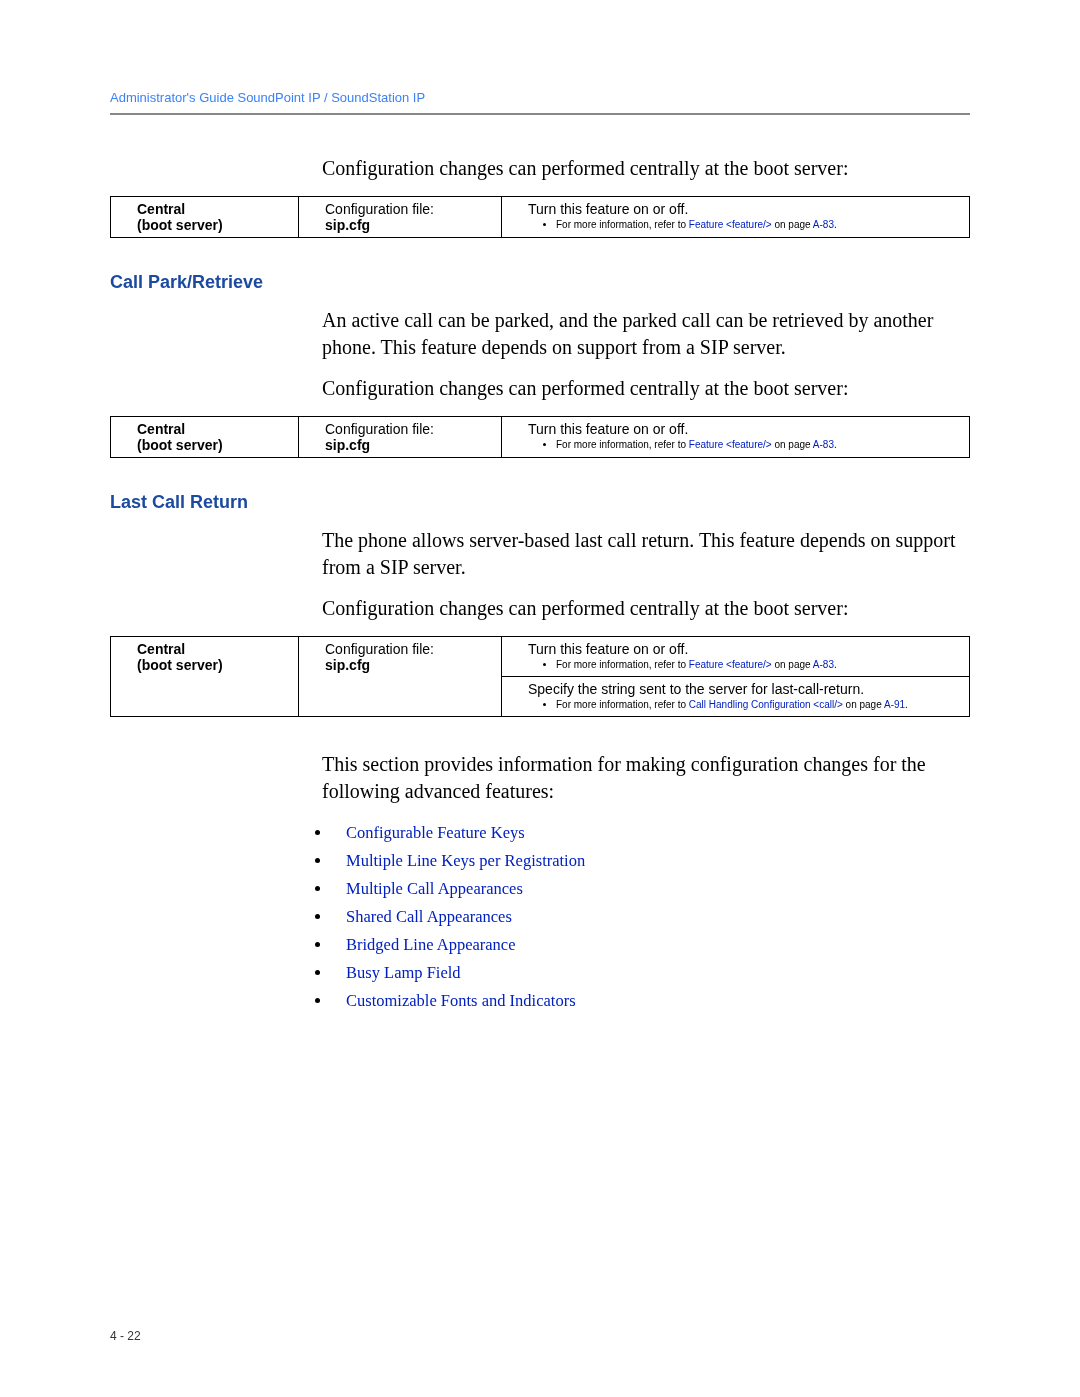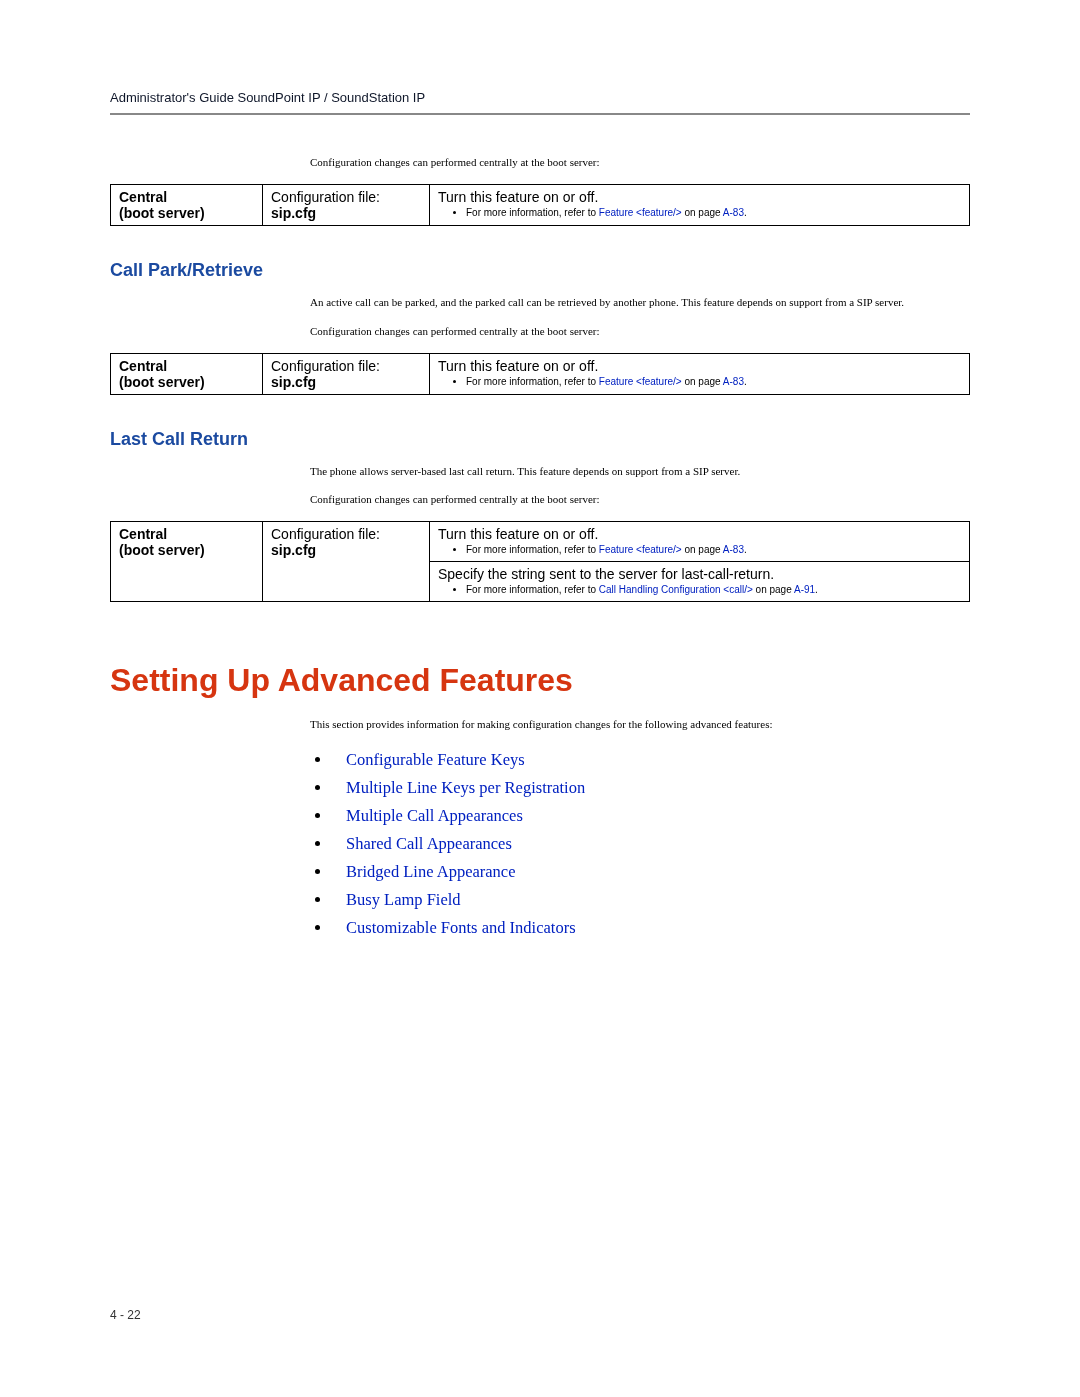--- a/index.html
+++ b/index.html
@@ -11,43 +11,43 @@
   }
   .page {
     width: 1080px;
     height: 1397px;
     position: relative;
     box-sizing: border-box;
     padding: 90px 110px 60px 110px;
   }
   .running-header {
     font-size: 13px;
-    color: #0f172a;
+    color: #3b82f6;
     padding-bottom: 8px;
     border-bottom: 2px solid #888;
     margin-bottom: 40px;
     font-family: Arial, sans-serif;
   }
   .indent-block {
     margin-left: 200px;
   }
   .body-text {
     font-family: "Book Antiqua", Palatino, "Palatino Linotype", serif;
-    font-size: 11px;
+    font-size: 20px;
     line-height: 1.35;
-    margin: 0 0 14px 0;
+    margin: 0 0 14px 12px;
   }
   table.cfg {
     border-collapse: collapse;
     width: 100%;
     margin: 6px 0 34px 0;
   }
   table.cfg td {
     border: 1px solid #000;
-    padding: 4px 8px;
+    padding: 4px 26px;
     font-family: Arial, Helvetica, sans-serif;
     font-size: 14px;
     vertical-align: top;
   }
   .col-a { width: 135px; }
   .col-b { width: 150px; }
   .bold { font-weight: bold; }
   .section-h2 {
     font-family: Arial, Helvetica, sans-serif;
     font-weight: bold;
@@ -80,21 +80,21 @@
   ul.feature-list li {
     font-family: "Book Antiqua", Palatino, "Palatino Linotype", serif;
     font-size: 16.5px;
     line-height: 1.7;
     list-style-type: disc;
   }
   ul.feature-list li span { color: #0020c0; margin-left: 14px; }
   .page-num {
     position: absolute;
     left: 110px;
-    bottom: 75px;
+    bottom: 54px;
     font-family: Arial, Helvetica, sans-serif;
     font-size: 12px;
     color: #333;
   }
 </style>
 </head>
 <body>
 
 <div class="page">
 
@@ -188,21 +188,20 @@
         <ul class="inner-bullets">
           <li>
             <span>For more information, refer to </span><span class="link">Call Handling Configuration &lt;call/&gt;</span><span> on page </span><span class="link">A-91</span><span>.</span>
           </li>
         </ul>
       </td>
     </tr>
   </tbody>
     </table>
 
-  <h1 class="section-h1">Setting Up Advanced Features</h1>
   <div class="indent-block">
     <p class="body-text">This section provides information for making configuration changes for the following advanced features:</p>
     <ul class="feature-list">
       <li><span class="link">Configurable Feature Keys</span></li>
       <li><span class="link">Multiple Line Keys per Registration</span></li>
       <li><span class="link">Multiple Call Appearances</span></li>
       <li><span class="link">Shared Call Appearances</span></li>
       <li><span class="link">Bridged Line Appearance</span></li>
       <li><span class="link">Busy Lamp Field</span></li>
       <li><span class="link">Customizable Fonts and Indicators</span></li>

